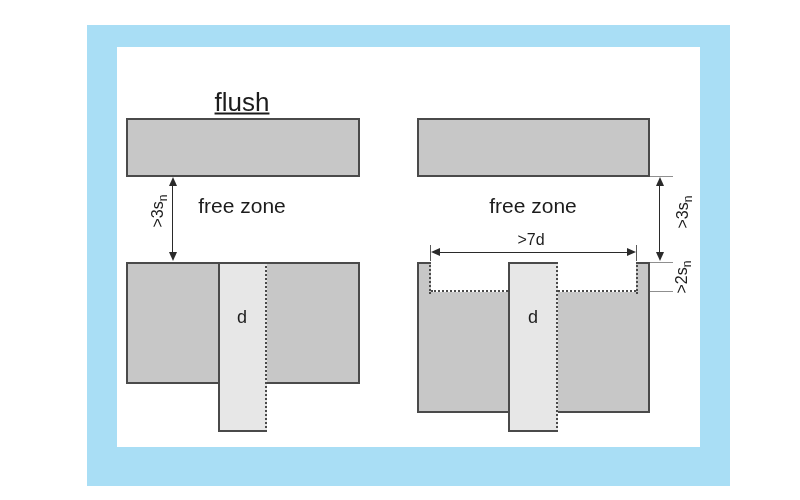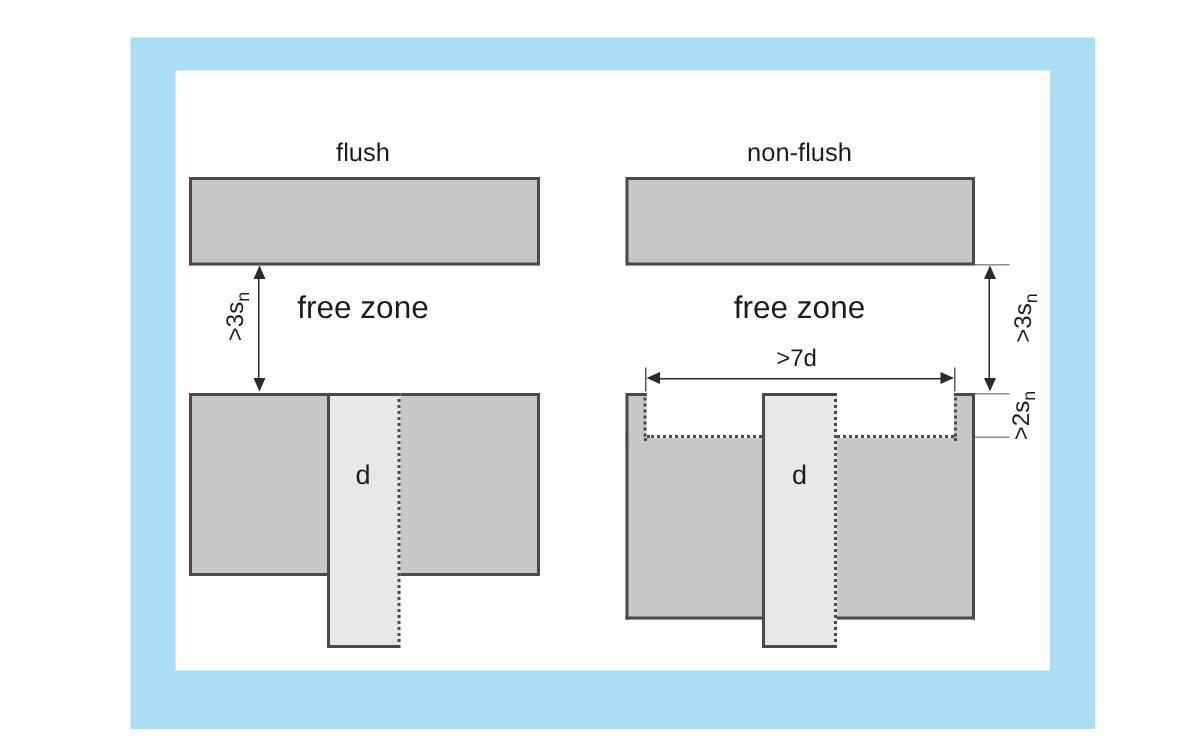--- a/index.html
+++ b/index.html
@@ -19,21 +19,21 @@
   .ext{position:absolute;height:1px;background:#8f8f8f;z-index:3;}
   .wit{position:absolute;width:1px;background:#5a5a5a;z-index:3;}
   .ah{position:absolute;width:0;height:0;border-style:solid;border-color:transparent;z-index:4;}
   .ah-up{border-width:0 4px 9px 4px;border-bottom-color:#2a2a2a;}
   .ah-down{border-width:9px 4px 0 4px;border-top-color:#2a2a2a;}
   .ah-left{border-width:4px 9px 4px 0;border-right-color:#2a2a2a;}
   .ah-right{border-width:4px 0 4px 9px;border-left-color:#2a2a2a;}
   .lbl{position:absolute;white-space:nowrap;z-index:6;}
   .clbl{transform:translate(-50%,-50%);}
   .rotlbl{transform:translate(-50%,-50%) rotate(-90deg);}
-  .title{font-size:17px;}
+  .title{font-size:26px;text-decoration:underline;}
   .zone{font-size:21px;}
   .dimlbl{font-size:16px;}
   .dimlbl sub{font-size:12px;line-height:0;}
   .dlbl{font-size:18px;}
 </style>
 </head>
 <body>
 
 <div id="canvas">
 
@@ -52,21 +52,20 @@
 
   <div class="lbl clbl zone" style="left:242px;top:206px;">free zone</div>
 
   <div class="shape block" style="left: 126px; top: 262px; width: 234px; height: 122px; background: rgb(199, 199, 199);"></div>
   <div class="shape sensor" style="left: 218px; top: 262px; width: 49px; height: 170px; background: rgb(231, 231, 231);"></div>
 
   <div class="ah ah-left" style="left:221px;top:314px;"></div>
   <div class="ah ah-right" style="left:256px;top:314px;"></div>
   <div class="lbl clbl dlbl" style="left:242px;top:317px;">d</div>
 
-  <div class="lbl clbl title" style="left:533px;top:102px;">non-flush</div>
 
   <div class="shape block" style="left: 417px; top: 118px; width: 233px; height: 59px; background: rgb(199, 199, 199);"></div>
 
   <div class="ext" style="left:650px;top:176px;width:23px;"></div>
   <div class="ext" style="left:650px;top:262px;width:23px;"></div>
   <div class="ext" style="left:650px;top:291px;width:23px;"></div>
 
   <div class="dline" style="left:659px;top:185px;width:1px;height:68px;"></div>
   <div class="ah ah-up" style="left:656px;top:177px;"></div>
   <div class="ah ah-down" style="left:656px;top:252px;"></div>

